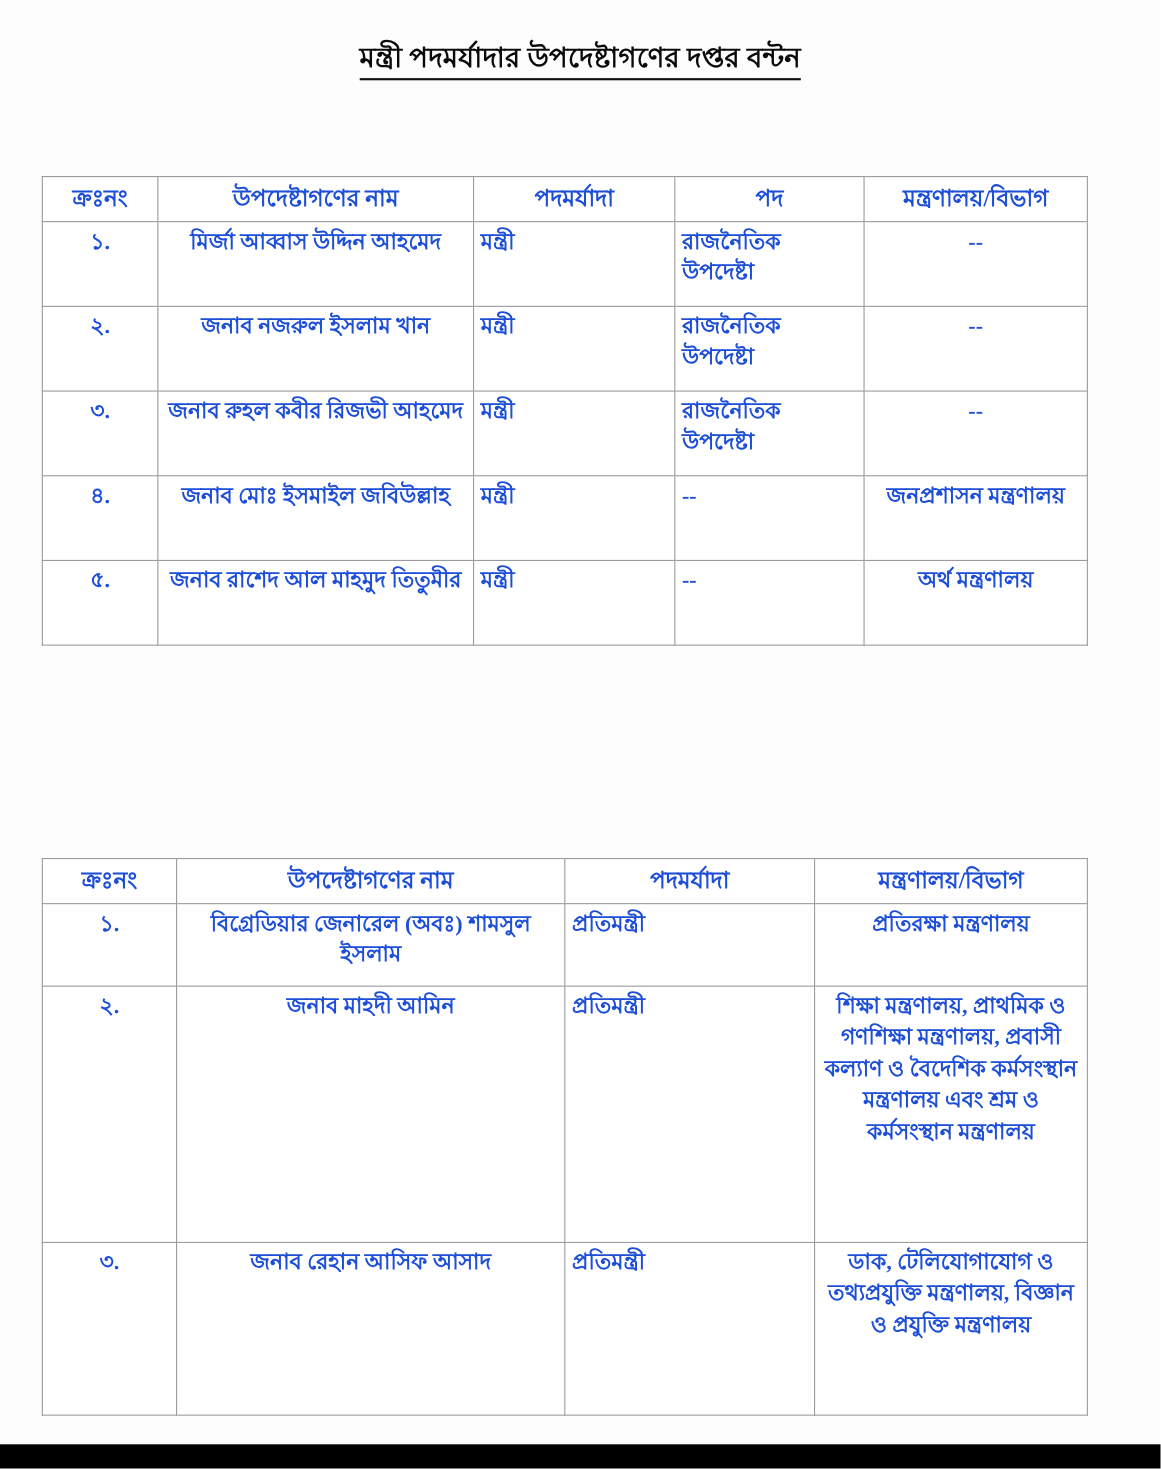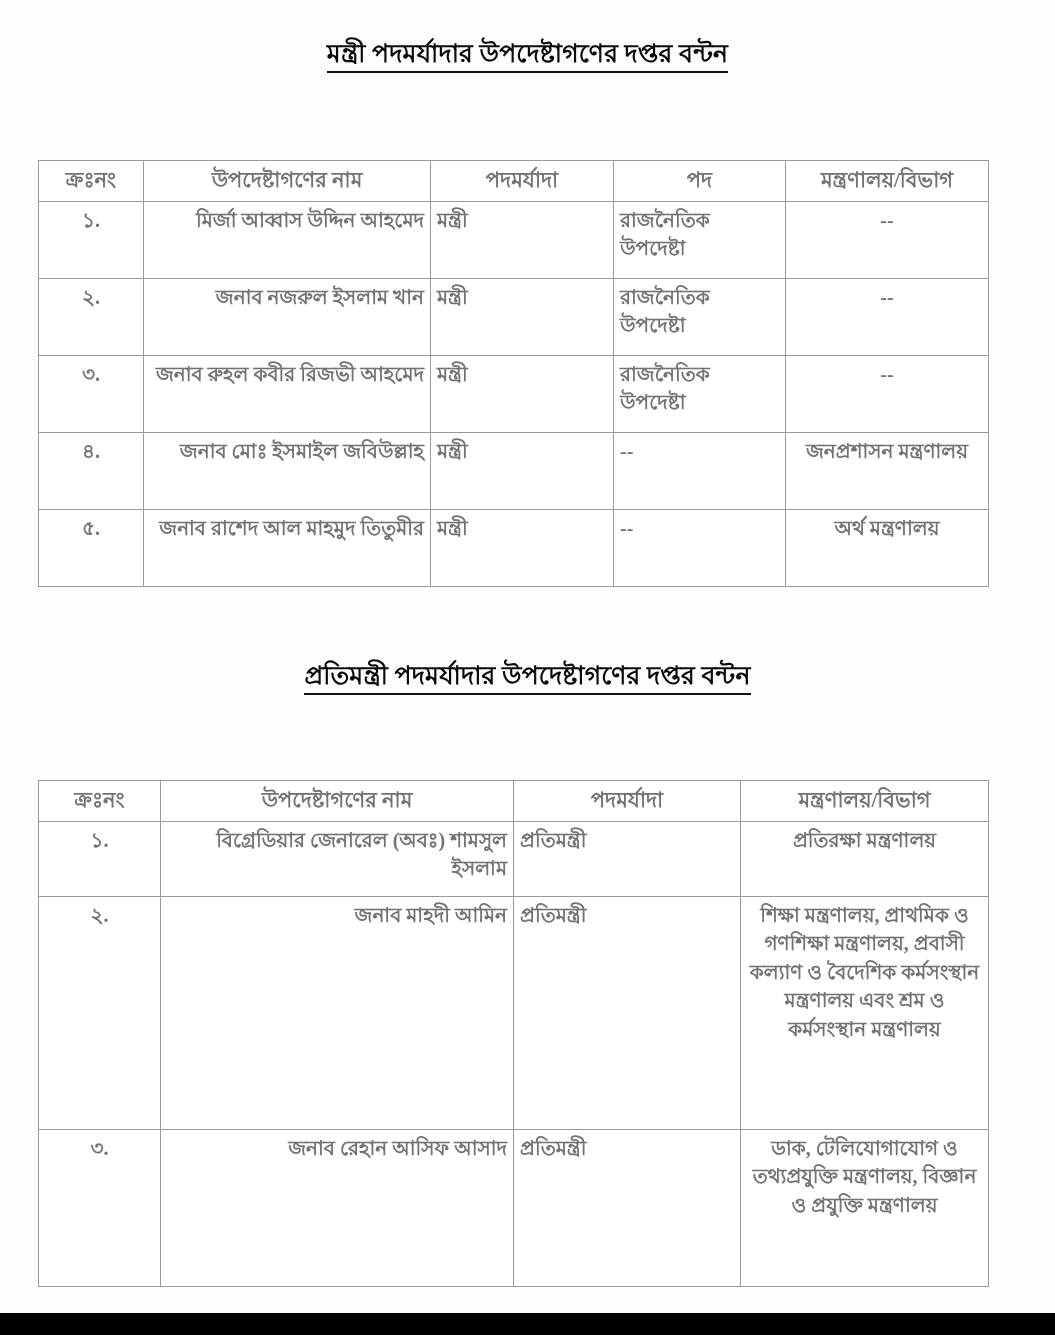--- a/index.html
+++ b/index.html
@@ -49,33 +49,33 @@
     border-collapse: collapse;
     table-layout: fixed;
     background: #ffffff;
   }
   .doc-table td, .doc-table th {
     border: 1.6px solid #9b9b9b;
     padding: 4px 6px;
     vertical-align: top;
     font-size: 20px;
     line-height: 1.42;
-    color: #737373;
+    color: #1d4ed8;
     font-weight: 600;
   }
   .doc-table thead th {
     font-weight: 700;
     text-align: center;
     vertical-align: middle;
     font-size: 21px;
     padding: 5px 4px;
     height: 30px;
   }
   .c-num   { text-align: center; }
-  .c-name  { text-align: right; padding-left: 10px; }
+  .c-name  { text-align: center; padding-left: 10px; }
   .c-mid   { text-align: left; }
   .c-min   { text-align: center; }
 
   
   #table-1 {
     left: 38px;
     top: 160px;
     width: 950px;
   }
   #table-1 .col-num  { width: 105px; }
@@ -169,23 +169,20 @@
       <tr>
         <td class="c-num">৫.</td>
         <td class="c-name">জনাব রাশেদ আল মাহমুদ তিতুমীর</td>
         <td class="c-mid">মন্ত্রী</td>
         <td class="c-mid dash">--</td>
         <td class="c-min">অর্থ মন্ত্রণালয়</td>
       </tr>
     </tbody>
   </table>
 
-  <div class="section-title" id="title-2">
-    <span class="tx">প্রতিমন্ত্রী পদমর্যাদার উপদেষ্টাগণের দপ্তর বন্টন</span>
-  </div>
 
   <table class="doc-table" id="table-2">
     <colgroup>
       <col class="col-num">
         <col class="col-name">
         <col class="col-rank">
         <col class="col-min">
     </colgroup>
     <thead>
       <tr>

